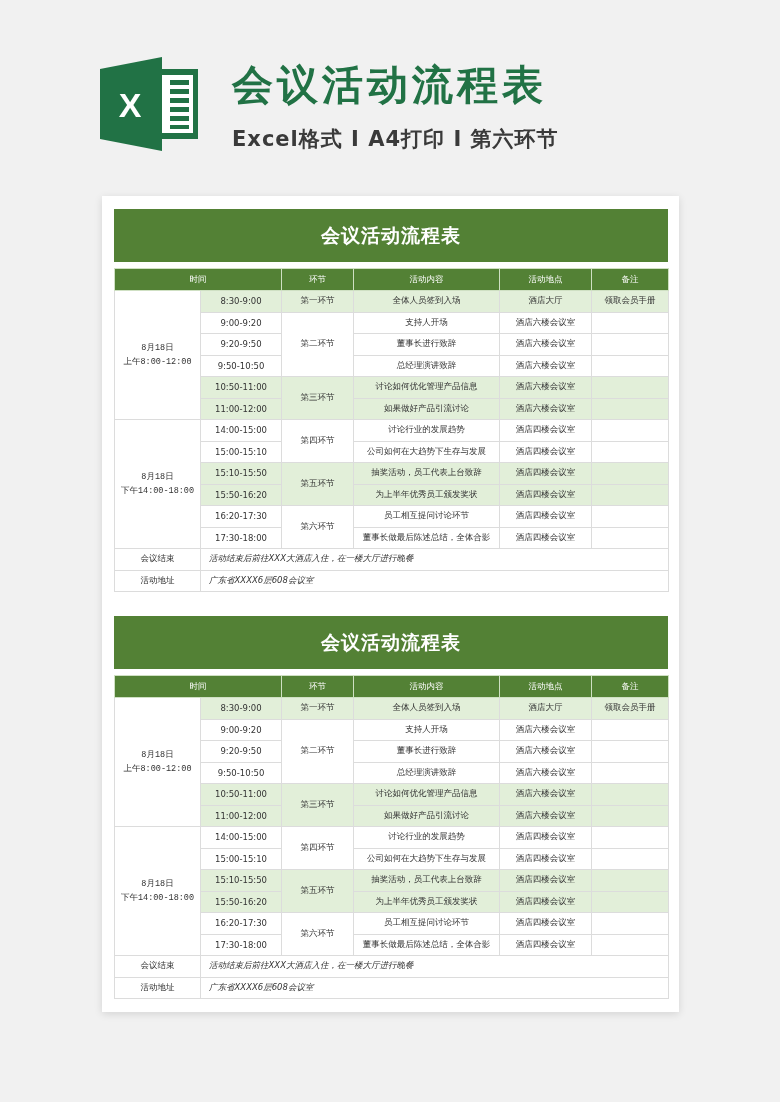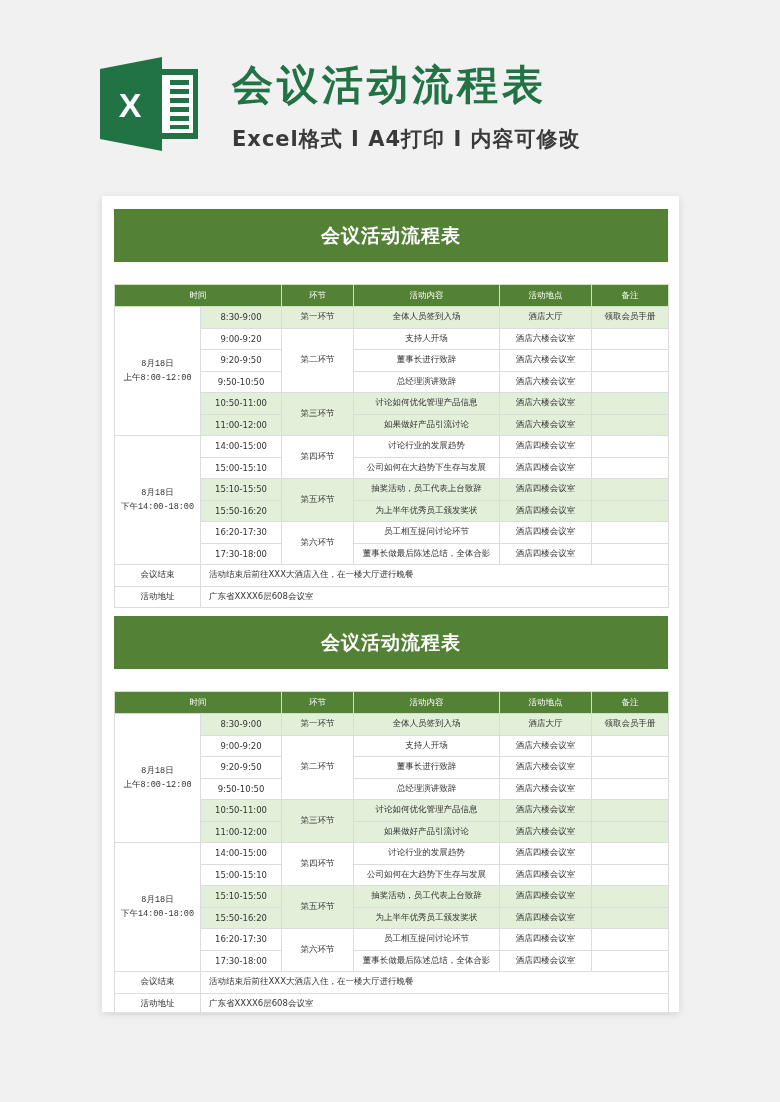--- a/index.html
+++ b/index.html
@@ -25,33 +25,33 @@
   }
   .sheet { position: absolute; left: 12px; width: 554px; }
   .sheet.s1 { top: 13px; }
   .sheet.s2 { top: 420px; }
   .title-bar {
     height: 53px; background: #538135; color: #ffffff;
     display: flex; align-items: center; justify-content: center;
     font-size: 19px; font-weight: bold; letter-spacing: 1px;
   }
   table {
-    width: 554px; border-collapse: collapse; margin-top: 22px;
+    width: 554px; border-collapse: collapse; margin-top: 6px;
     table-layout: fixed; font-size: 8.5px; color: #333;
   }
   th {
     background: #538135; color: #fff; font-weight: normal; height: 22px;
     border: 1px solid #cfe0c3; font-size: 8.5px;
   }
   td {
     height: 21.5px; border: 1px solid #dcdcdc; text-align: center;
     white-space: nowrap; overflow: hidden;
   }
   td.g { background: #e2efd9; }
-  td.left { text-align: left; padding-left: 8px; }
+  td.left { text-align: left; padding-left: 8px; font-style: italic; }
   td.day { line-height: 14px; font-family: Liberation Mono, monospace; }
 </style>
 </head>
 <body>
 
 <div class="hero">
   <svg class="xl-icon" viewBox="0 0 100 94">
     <polygon points="0,12 62,0 62,94 0,82" fill="#217245"></polygon>
     <rect x="56" y="12" width="42" height="70" fill="#217245"></rect>
     <rect x="62" y="18" width="31" height="58" fill="#ffffff"></rect>
@@ -59,21 +59,21 @@
       <rect x="70" y="23" width="19" height="5"></rect>
       <rect x="70" y="32" width="19" height="5"></rect>
       <rect x="70" y="41" width="19" height="5"></rect>
       <rect x="70" y="50" width="19" height="5"></rect>
       <rect x="70" y="59" width="19" height="5"></rect>
       <rect x="70" y="68" width="19" height="4"></rect>
     </g>
     <text x="30" y="60" fill="#ffffff" font-size="34" font-weight="bold" text-anchor="middle" font-family="Liberation Sans, sans-serif">X</text>
   </svg>
   <div class="hero-title">会议活动流程表</div>
-  <div class="hero-sub">Excel格式 I A4打印 I 内容可修改</div>
+  <div class="hero-sub">Excel格式 I A4打印 I 第六环节</div>
 </div>
 
 <div class="card">
 
   <div class="sheet s1">
     <div class="title-bar">会议活动流程表</div>
     <table>
       <colgroup>
           <col style="width:86px">
           <col style="width:81px">

